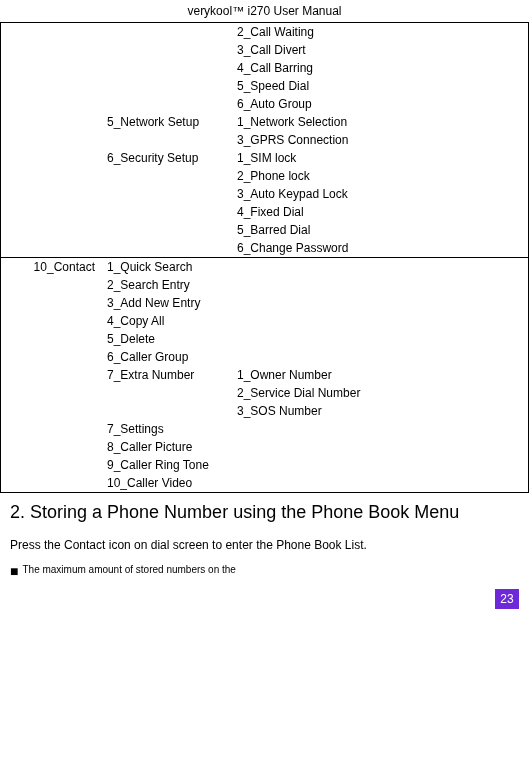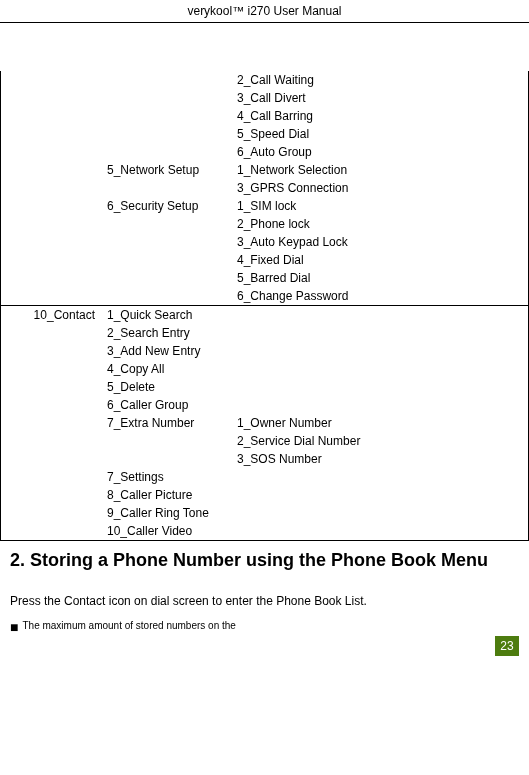--- a/index.html
+++ b/index.html
@@ -18,21 +18,20 @@
       font-size: 12px;
       padding: 4px 2px;
       border-bottom: 1px solid #000;
       background: #fff;
     }
 
     .table-section {
       border-left: 1px solid #000;
       border-right: 1px solid #000;
       border-bottom: 1px solid #000;
-      margin-top: 48px;
     }
 
     table {
       width: 100%;
       border-collapse: collapse;
       font-size: 12px;
     }
 
     table td {
       padding: 2px 6px;
@@ -57,23 +56,23 @@
     .col-sub2 {
       white-space: nowrap;
     }
 
     .heading-section {
       padding: 8px 10px 4px 10px;
     }
 
     .heading-section h2 {
       font-size: 18px;
-      font-weight: bold;
+      font-weight: normal;
       line-height: 1.3;
-      margin-bottom: 20px;
+      margin-bottom: 12px;
     }
 
     .heading-section p {
       font-size: 12px;
       line-height: 1.5;
       text-align: justify;
     }
 
     .bullet-section {
       padding: 4px 10px 4px 10px;
@@ -89,25 +88,25 @@
     }
 
     .bullet-section .bullet-text {
       font-size: 10px;
       line-height: 1.5;
       text-align: justify;
     }
 
     .page-number {
       position: absolute;
-      bottom: 16px;
+      bottom: 7px;
       right: 10px;
       width: 24px;
       height: 20px;
-      background: #4d7c0f;
+      background: #6d28d9;
       color: #fff;
       font-size: 12px;
       display: flex;
       align-items: center;
       justify-content: center;
     }
   </style>
 </head>
 <body>
 

